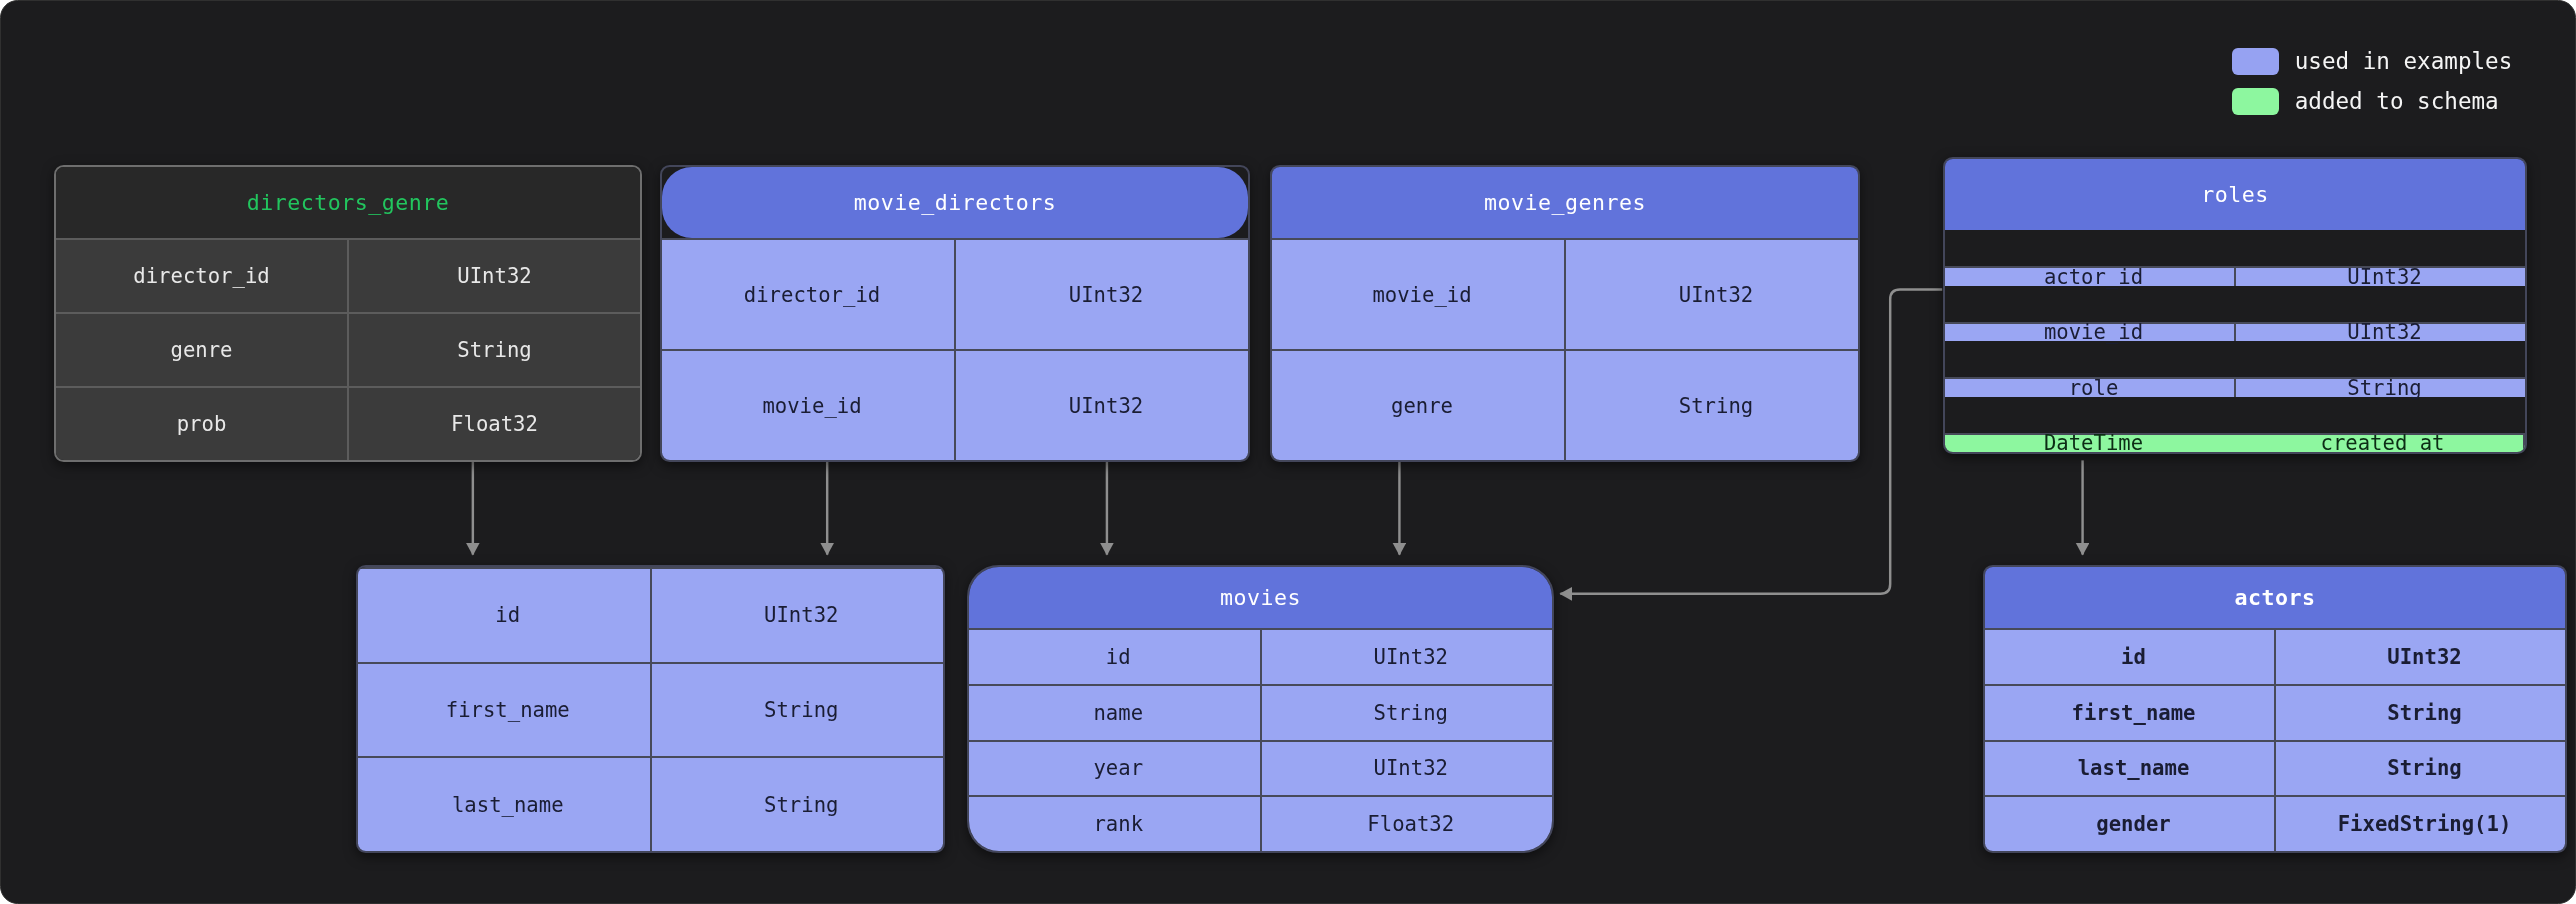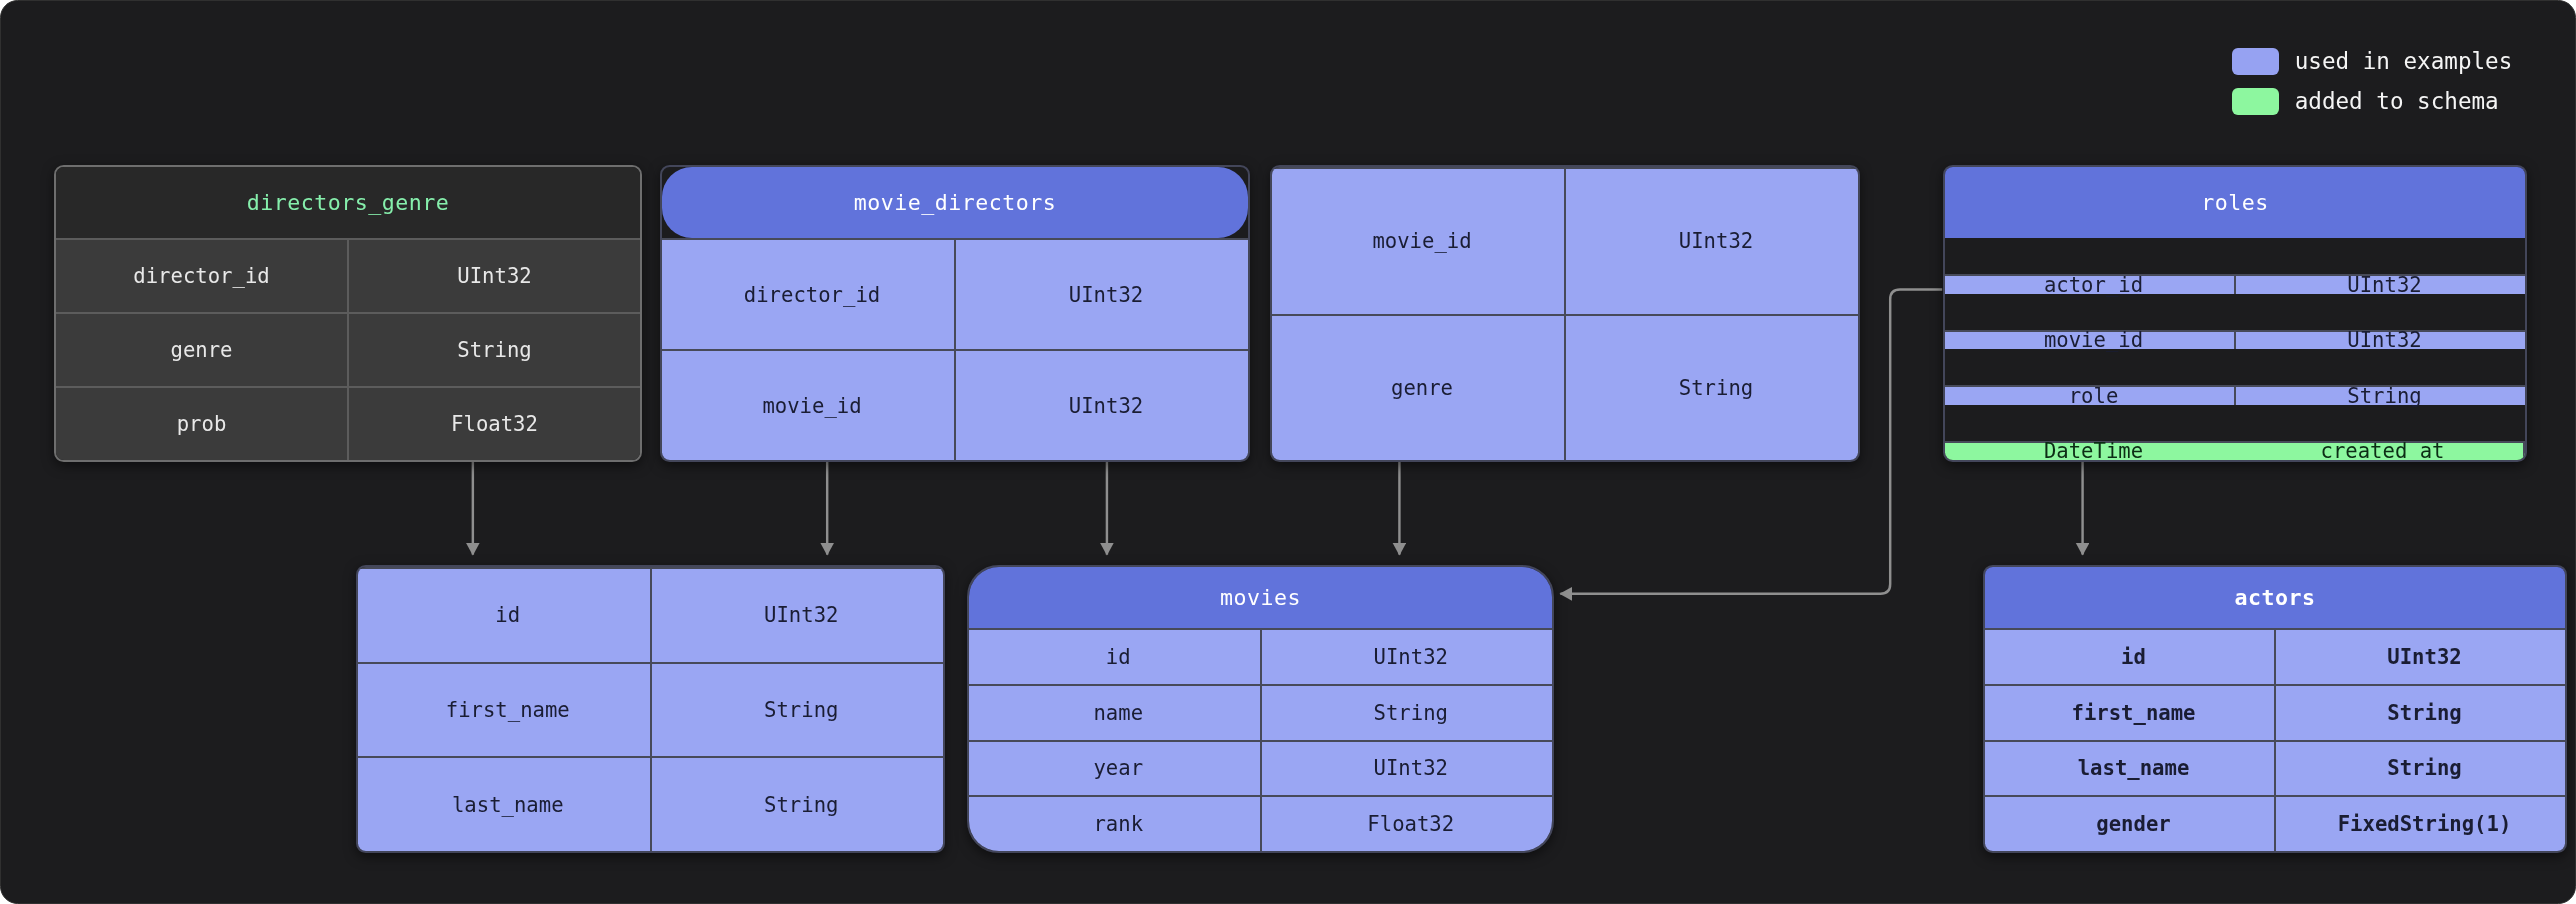--- a/index.html
+++ b/index.html
@@ -69,21 +69,21 @@
 
   
   .theme-blue { border: 2px solid #43465a; }
   .theme-blue .dtable-header { background: #6173db; color: #ffffff; }
   .theme-blue .dtable-row { border-top: 2px solid #474a59; }
   .theme-blue .cell-name { border-right: 2px solid #474a59; }
   .theme-blue .dtable-cell { background: #9aa6f3; color: #1a1d33; padding-left: 8px; }
 
   
   .theme-dark { border: 2px solid #6e6e6e; }
-  .theme-dark .dtable-header { background: #282828; color: #86efac; text-align: center; }
+  .theme-dark .dtable-header { background: #282828; color: #22c55e; text-align: center; }
   .theme-dark .dtable-row { border-top: 2px solid #5c5c5c; }
   .theme-dark .cell-name { border-right: 2px solid #5c5c5c; }
   .theme-dark .dtable-cell { background: #3b3b3b; color: #e8e8e8; }
 
   
   .hl-green .dtable-cell { background: #8df79f; color: #0c2d15; }
 </style>
 </head>
 <body>
 
@@ -135,30 +135,31 @@
         <div class="dtable-row">
           <div class="dtable-cell cell-name">director_id</div>
           <div class="dtable-cell cell-type">UInt32</div>
         </div>
         <div class="dtable-row">
           <div class="dtable-cell cell-name">movie_id</div>
           <div class="dtable-cell cell-type">UInt32</div>
         </div>
       </div>
       <div class="dtable theme-blue" style="left: 1269px; top: 164px; width: 586px; height: 293px;">
+        <div class="dtable-header" style="flex: 0 0 71px;">movie_genres</div>
         <div class="dtable-row">
           <div class="dtable-cell cell-name">movie_id</div>
           <div class="dtable-cell cell-type">UInt32</div>
         </div>
         <div class="dtable-row">
           <div class="dtable-cell cell-name">genre</div>
           <div class="dtable-cell cell-type">String</div>
         </div>
       </div>
-      <div class="dtable theme-blue" style="left: 1942px; top: 164px; width: 580px; height: 293px; gap: 36px;">
+      <div class="dtable theme-blue" style="left: 1942px; top: 156px; width: 580px; height: 293px; gap: 36px;">
         <div class="dtable-header" style="flex: 0 0 71px;">roles</div>
         <div class="dtable-row">
           <div class="dtable-cell cell-name">actor_id</div>
           <div class="dtable-cell cell-type">UInt32</div>
         </div>
         <div class="dtable-row">
           <div class="dtable-cell cell-name">movie_id</div>
           <div class="dtable-cell cell-type">UInt32</div>
         </div>
         <div class="dtable-row">

